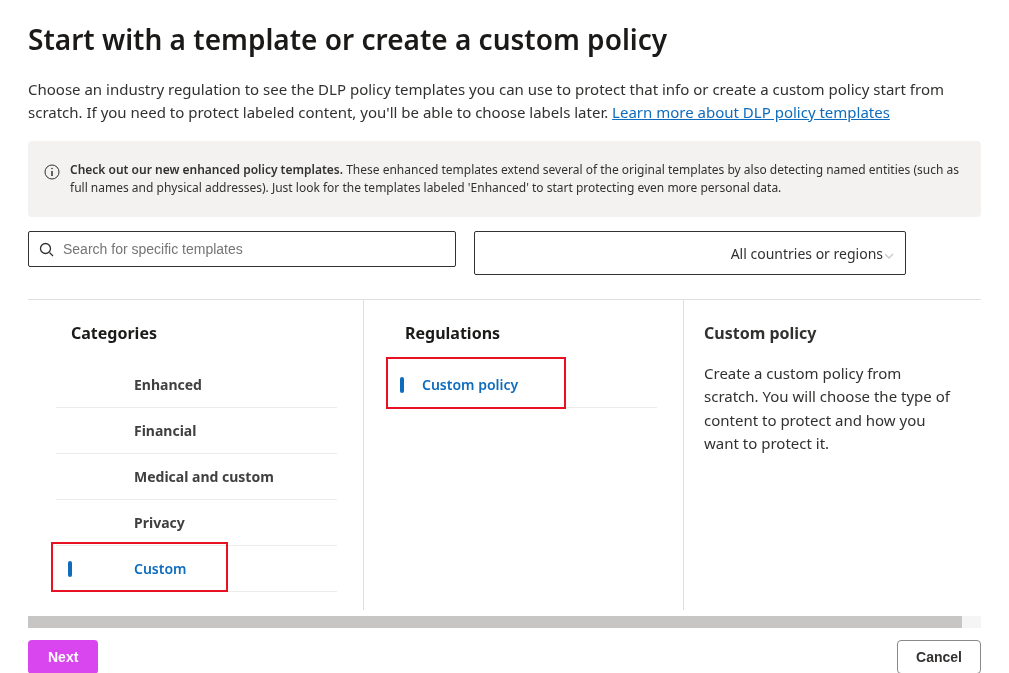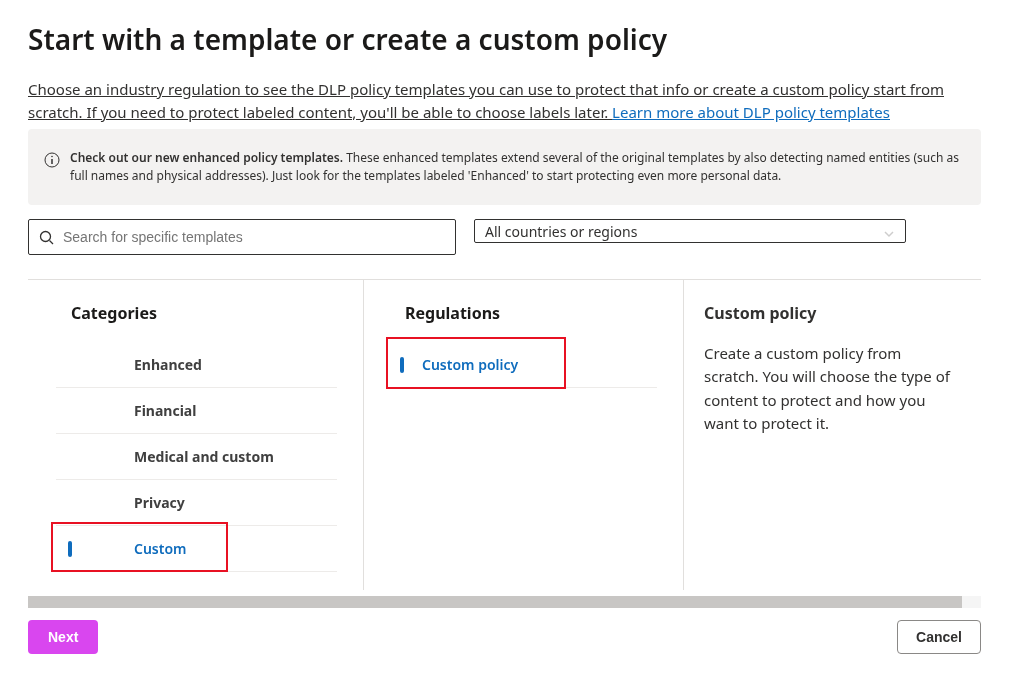--- a/index.html
+++ b/index.html
@@ -18,23 +18,22 @@
     .page-title {
       font-size: 28px;
       font-weight: 600;
       color: #1b1a19;
       margin-bottom: 20px;
     }
     .intro-text {
       font-size: 15px;
       color: #323130;
       line-height: 1.5;
-      margin-bottom: 6px;
+      margin-bottom: 18px;
       max-width: 960px;
-      text-decoration: underline;
     }
     .intro-text a {
       color: #0f6cbd;
       text-decoration: underline;
     }
     .info-box {
       background: #f3f2f1;
       border-radius: 4px;
       padding: 20px 16px;
       display: flex;
@@ -78,26 +77,26 @@
     }
     .search-input {
       border: none;
       outline: none;
       font-size: 14px;
       flex: 1;
       color: #605e5c;
     }
     .dropdown {
       flex: 0 0 432px;
-      height: 24px;
+      height: 44px;
       border: 1px solid #323130;
       border-radius: 2px;
       display: flex;
       align-items: center;
-      justify-content: space-between;
+      justify-content: flex-end;
       padding: 0 10px;
       font-size: 14px;
       cursor: pointer;
     }
     .chevron-icon {
       width: 12px;
       height: 12px;
       opacity: 0.3;
     }
     .divider-top {

